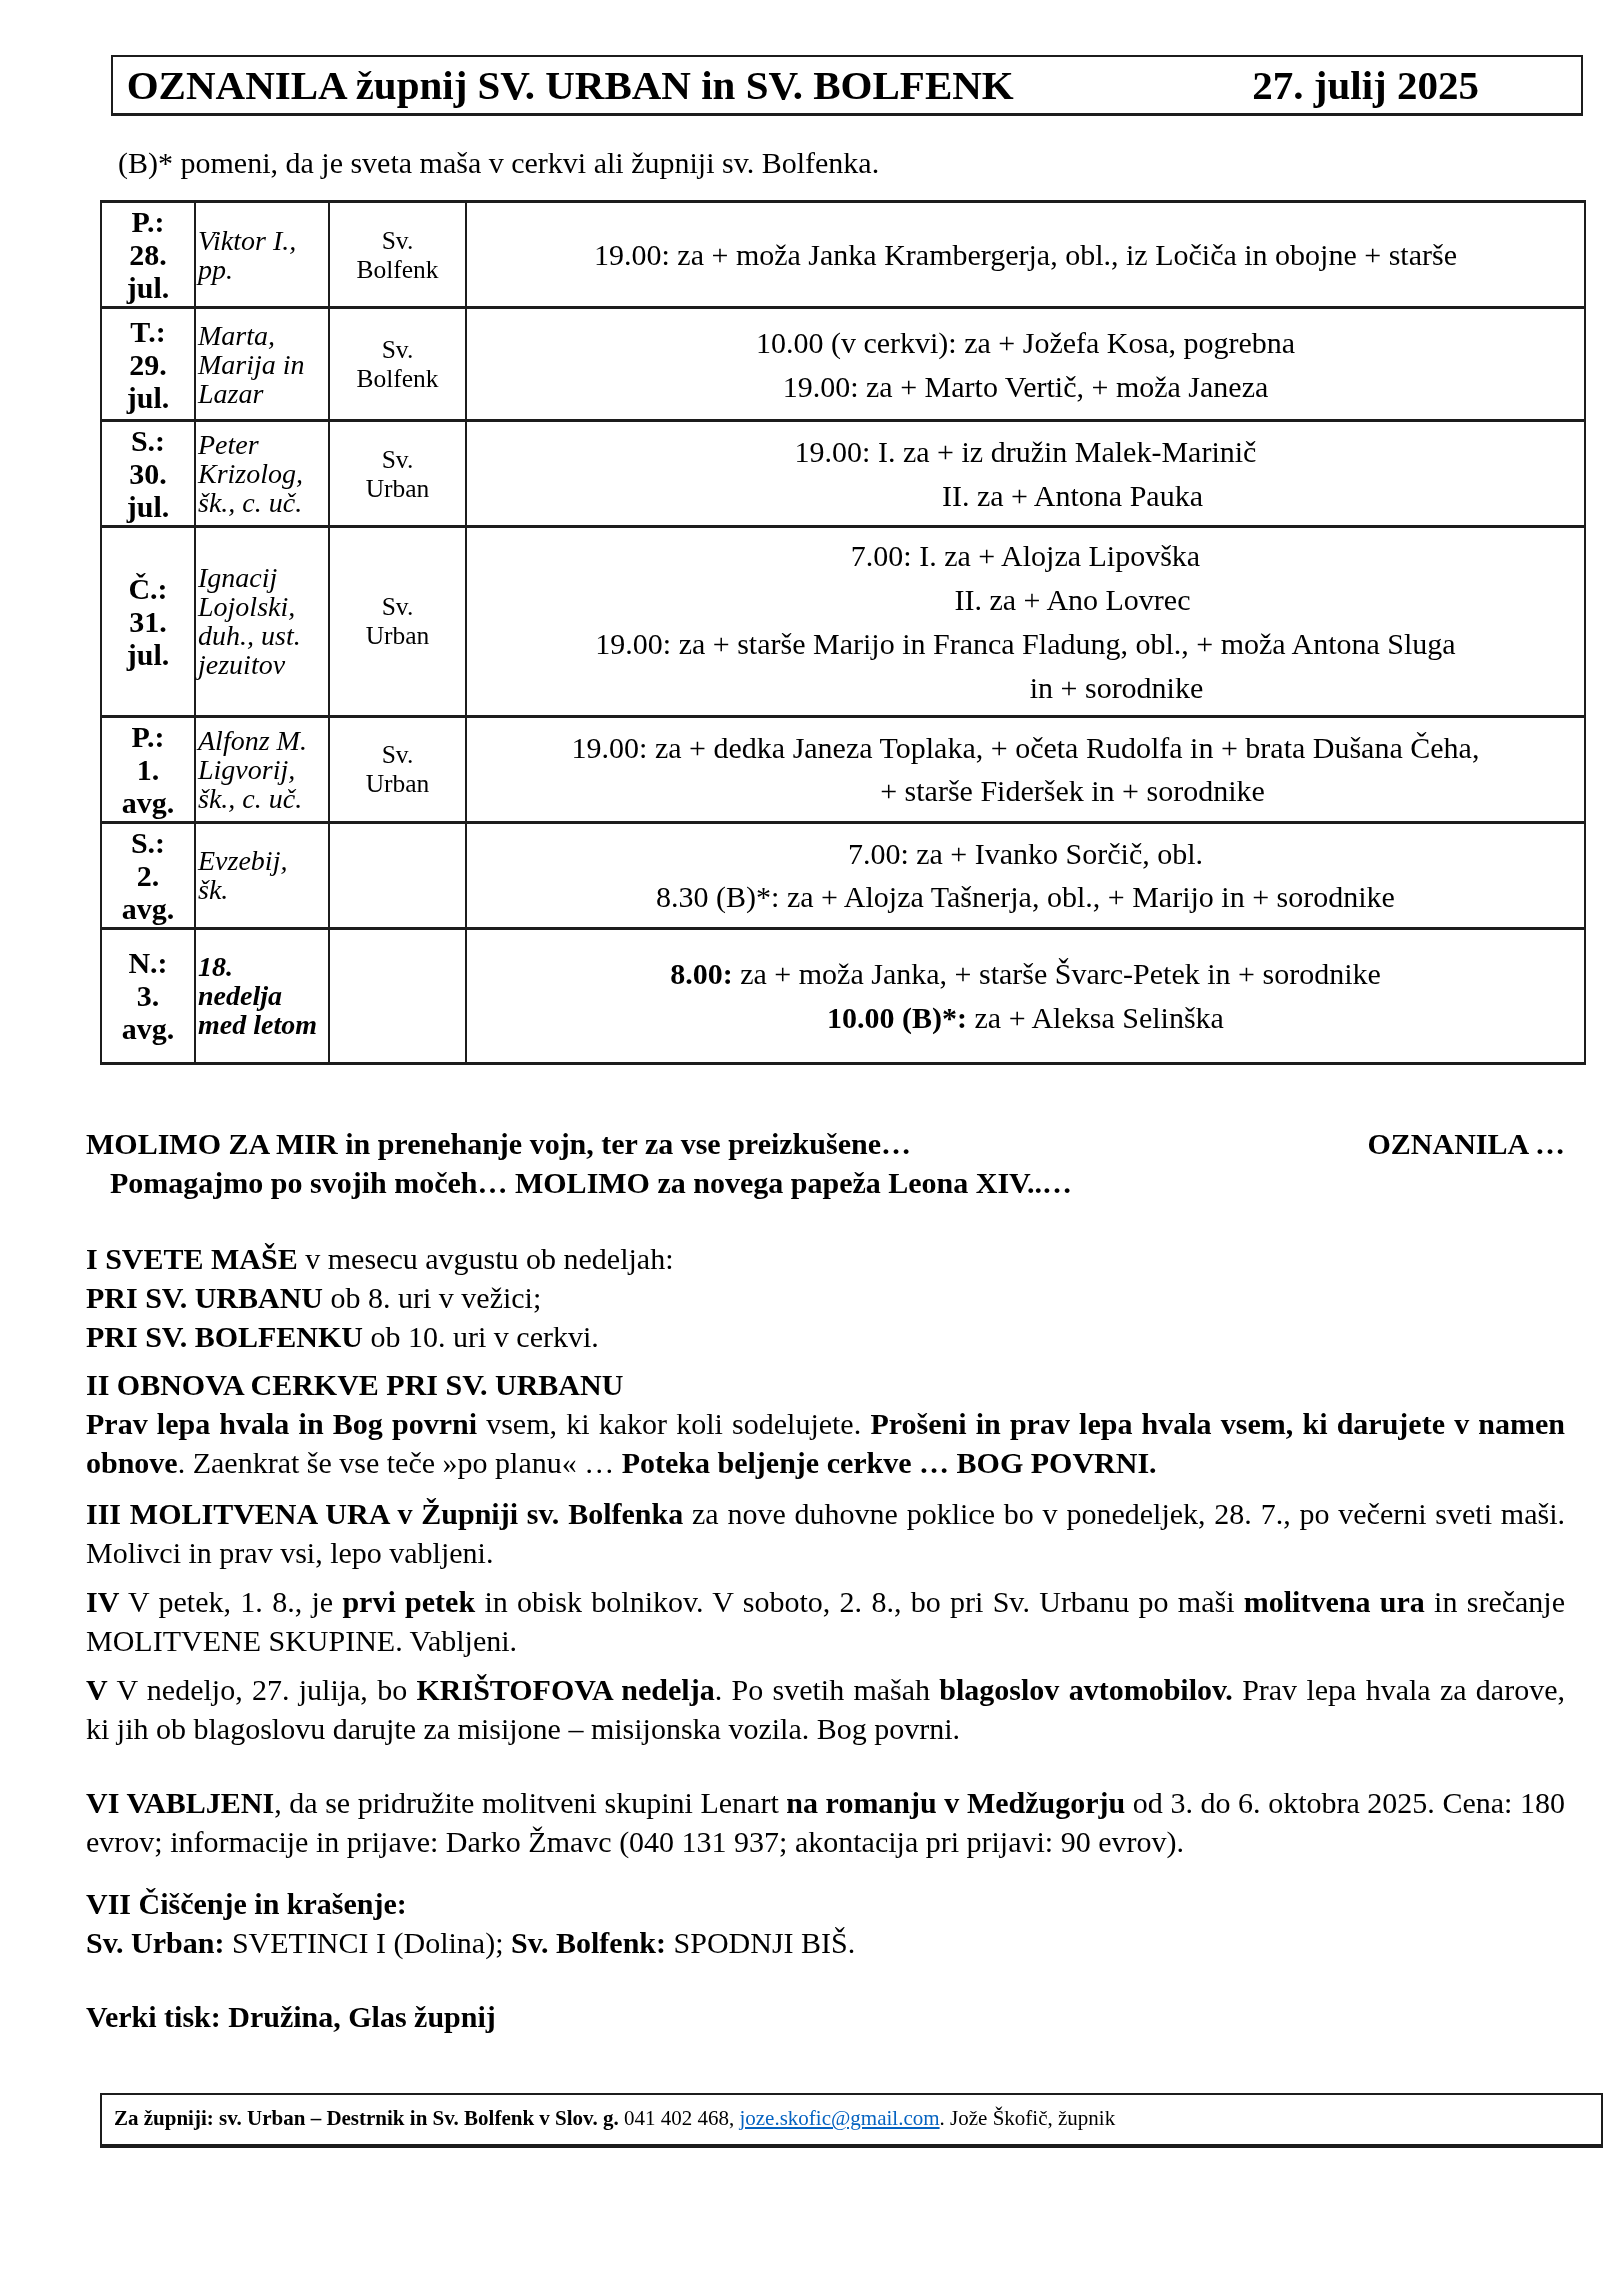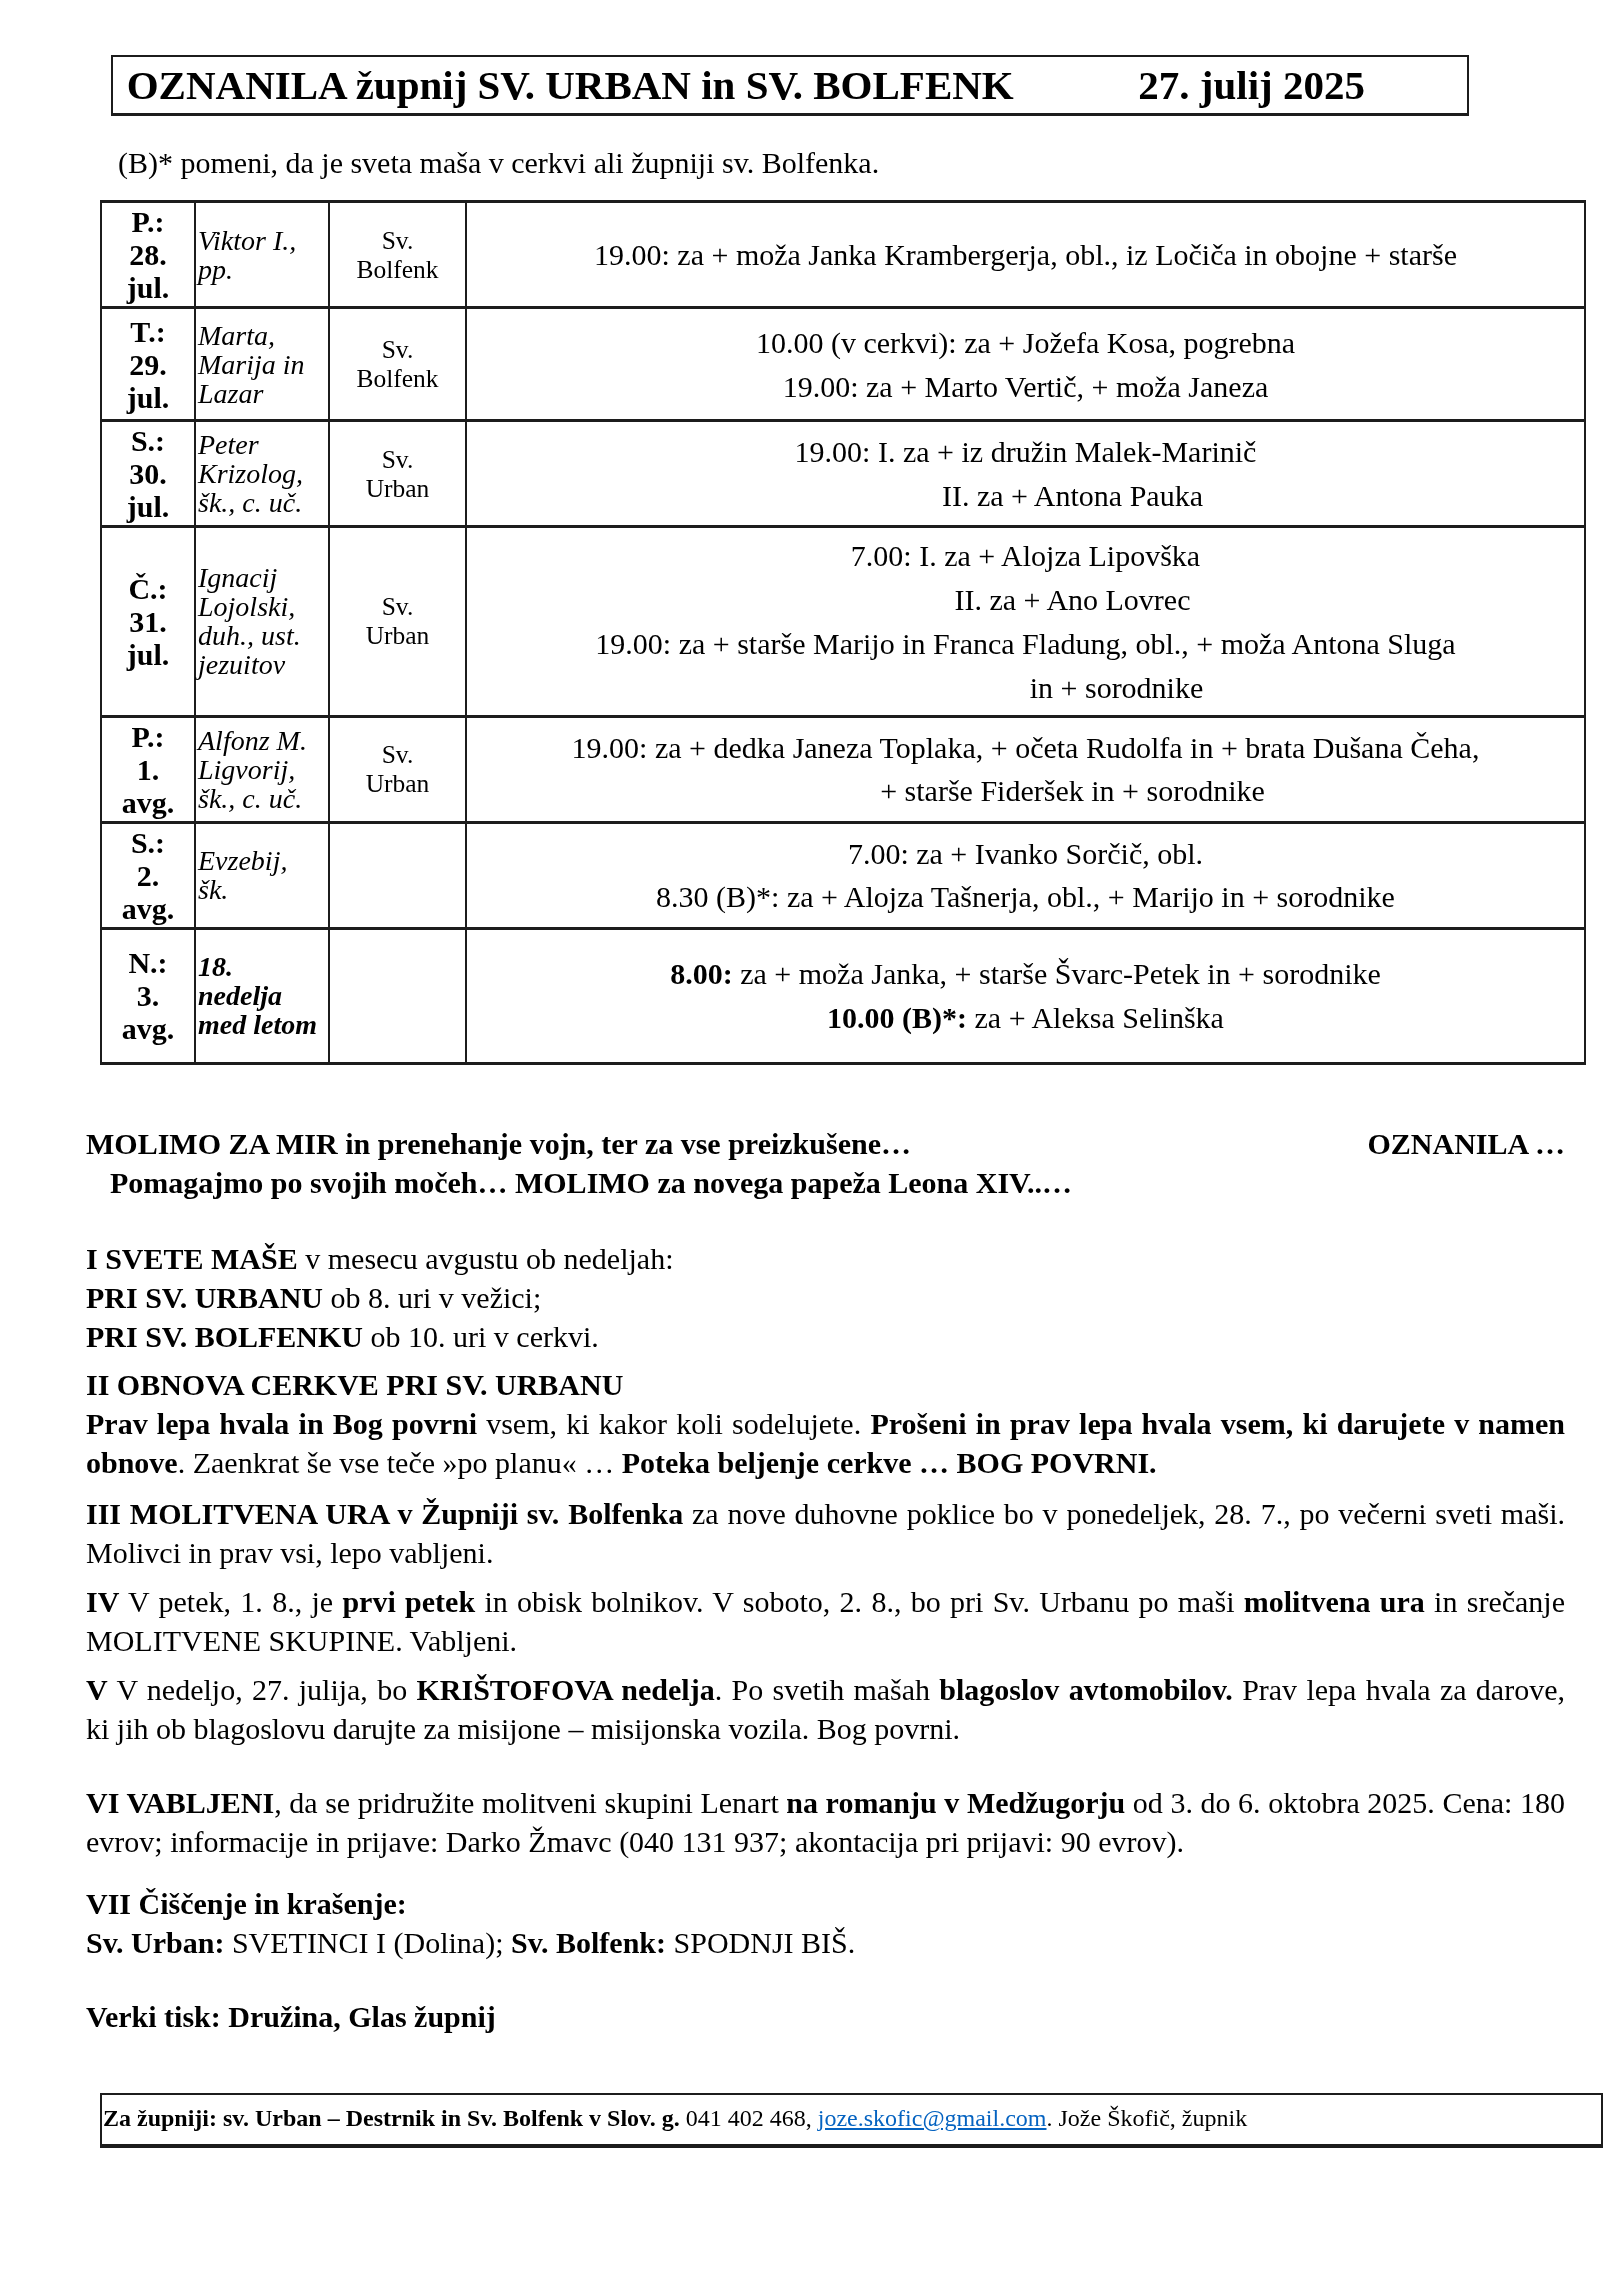--- a/index.html
+++ b/index.html
@@ -13,21 +13,21 @@
     overflow:hidden;
     box-sizing:border-box;
   }
   .b{font-weight:bold;}
   b{font-weight:bold;}
 
   
   .header-box{
     box-sizing:border-box;
     margin:55px 38px 0 111px;
-    width:1358px;height:61px;
+    width:1472px;height:61px;
     border:2px solid #1c1c1c;
     border-bottom-width:3.9px;
     display:flex;align-items:center;justify-content:space-between;
     padding:0 102px 0 13.7px;
     font-size:41px;font-weight:bold;
     white-space:nowrap;
   }
 
   
   .subheader{
@@ -79,22 +79,22 @@
   .mt-sm{margin-top:9.8px;}
   .mt-i{margin-top:37px;}
 
   
   .footer-box{
     box-sizing:border-box;
     margin:57px 0 0 100px;
     width:1503px;height:55px;
     border:2px solid #1c1c1c;
     border-bottom-width:4.9px;
-    font-size:24px;line-height:47px;
-    padding-left:1px;
+    font-size:21px;line-height:47px;
+    padding-left:12px;
     white-space:nowrap;
     overflow:hidden;
   }
   .email-link{color:#0563C1;text-decoration:underline;}
 </style>
 </head>
 <body>
 
 <div class="page">
 

